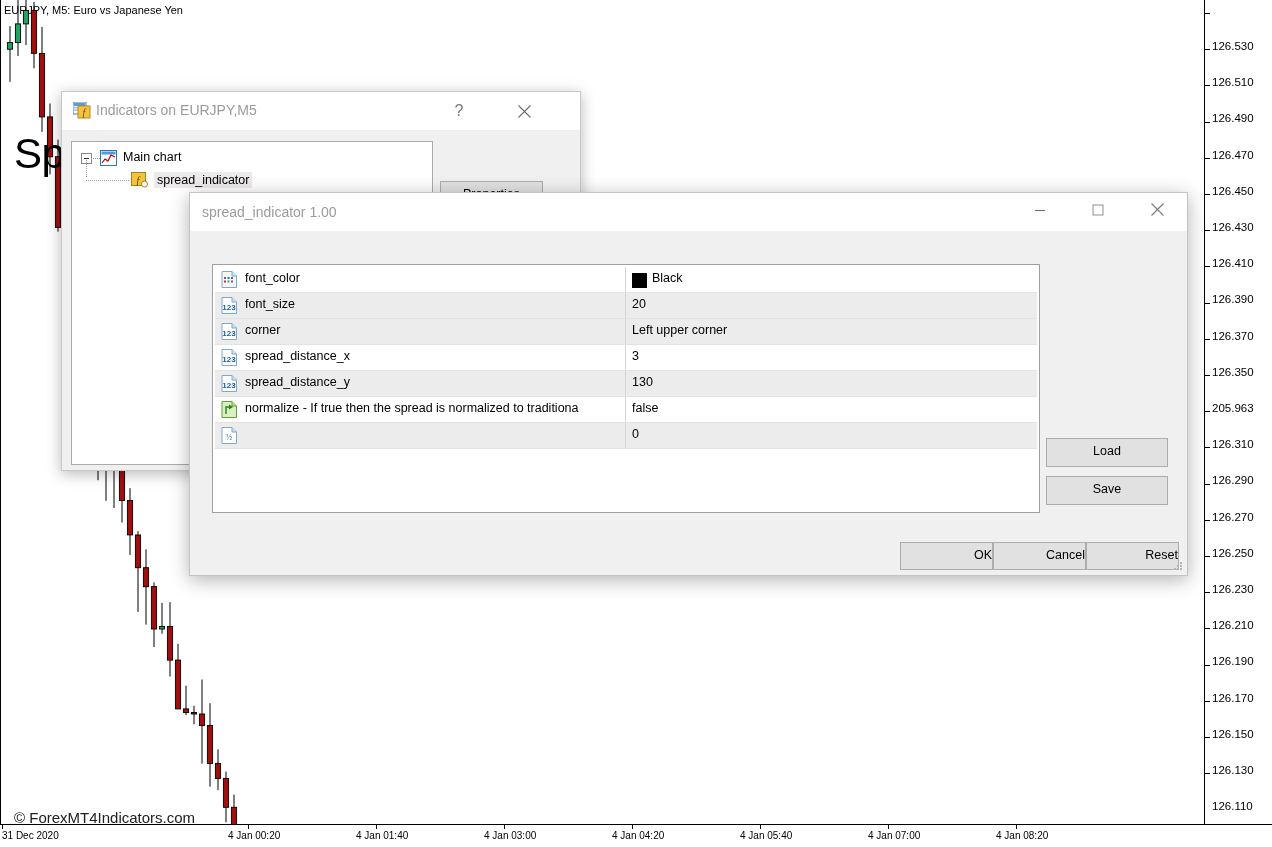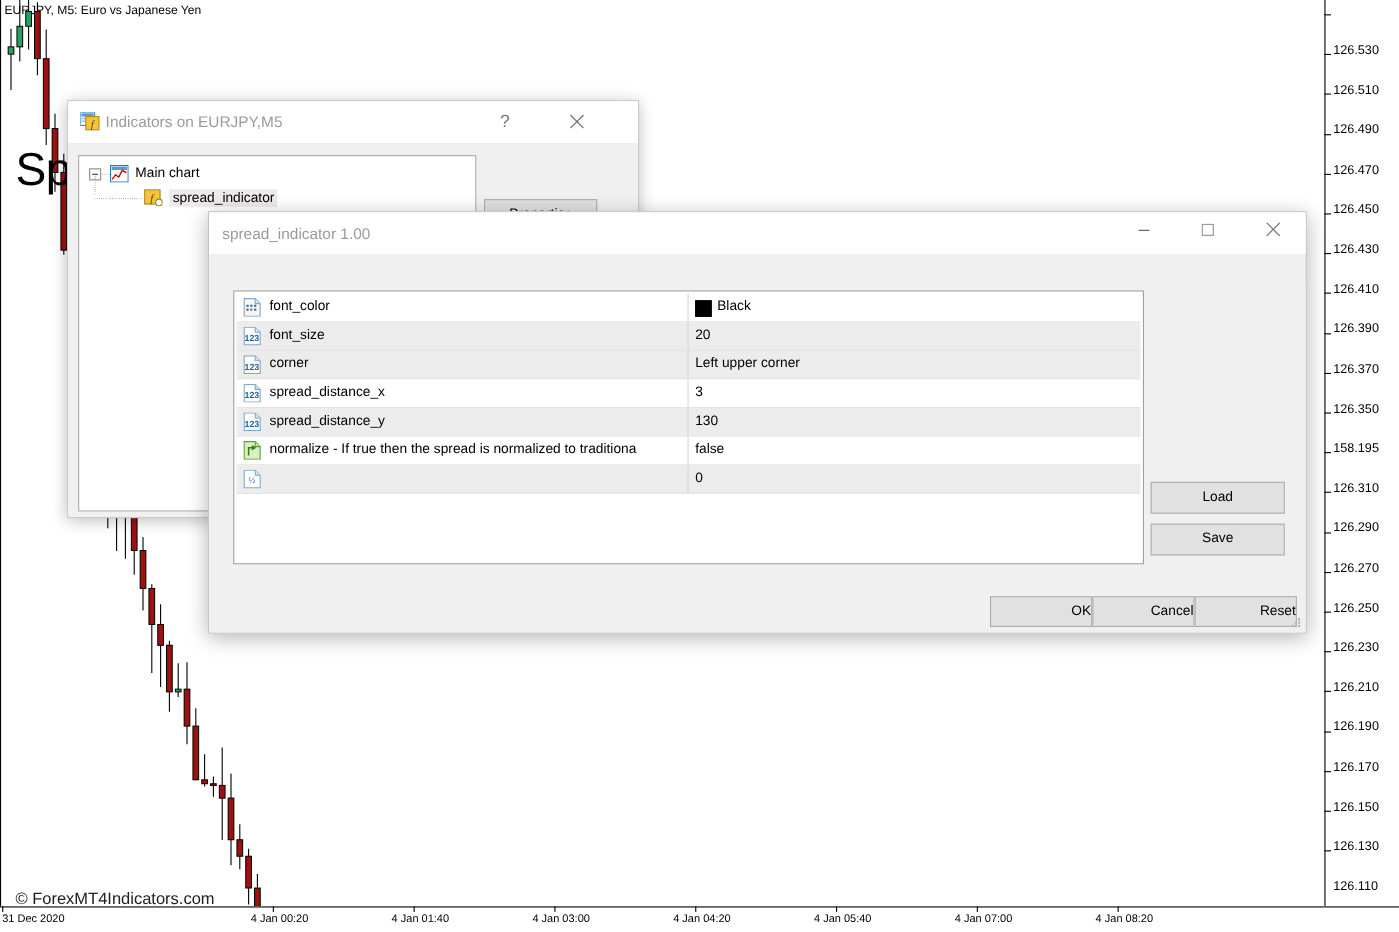--- a/index.html
+++ b/index.html
@@ -448,21 +448,21 @@
         <div class="price-label" style="top: 194px;">126.430</div>
         <div class="price-tick" style="top: 230.2px;"></div>
         <div class="price-label" style="top: 230.2px;">126.410</div>
         <div class="price-tick" style="top: 266.4px;"></div>
         <div class="price-label" style="top: 266.4px;">126.390</div>
         <div class="price-tick" style="top: 302.6px;"></div>
         <div class="price-label" style="top: 302.6px;">126.370</div>
         <div class="price-tick" style="top: 338.8px;"></div>
         <div class="price-label" style="top: 338.8px;">126.350</div>
         <div class="price-tick" style="top: 375px;"></div>
-        <div class="price-label" style="top: 375px;">158.195</div>
+        <div class="price-label" style="top: 375px;">205.963</div>
         <div class="price-tick" style="top: 411.2px;"></div>
         <div class="price-label" style="top: 411.2px;">126.310</div>
         <div class="price-tick" style="top: 447.4px;"></div>
         <div class="price-label" style="top: 447.4px;">126.290</div>
         <div class="price-tick" style="top: 483.6px;"></div>
         <div class="price-label" style="top: 483.6px;">126.270</div>
         <div class="price-tick" style="top: 519.8px;"></div>
         <div class="price-label" style="top: 519.8px;">126.250</div>
         <div class="price-tick" style="top: 556px;"></div>
         <div class="price-label" style="top: 556px;">126.230</div>

